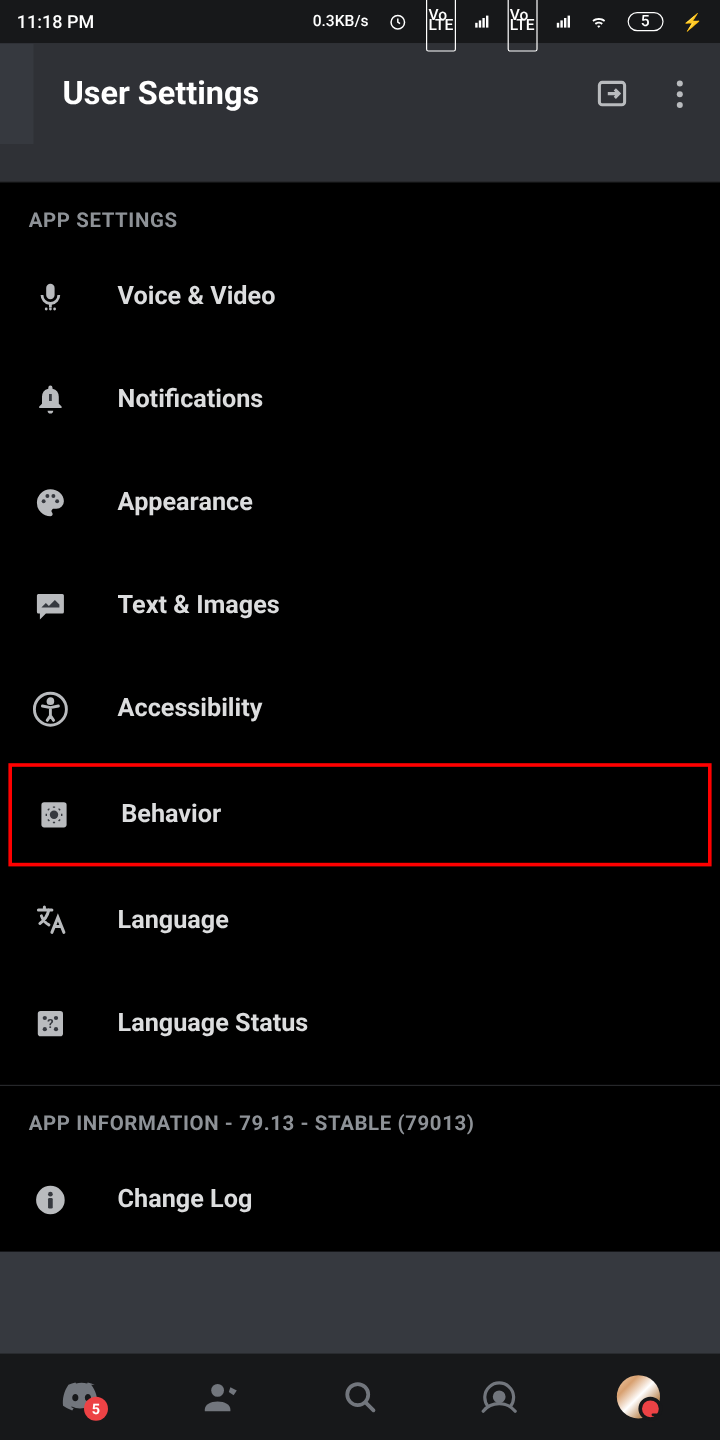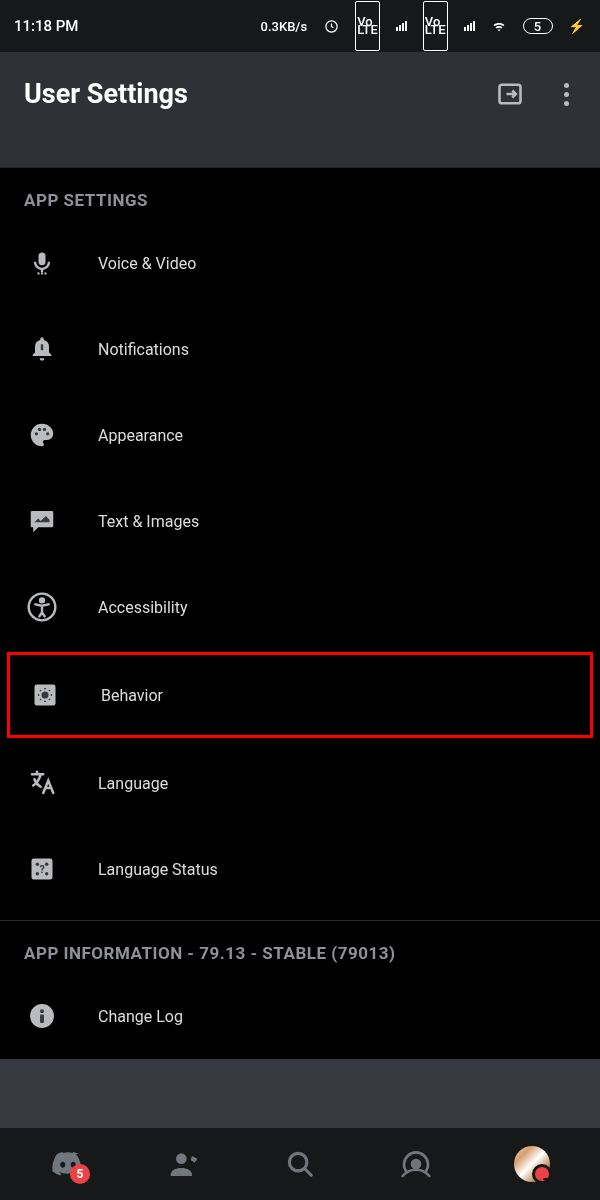--- a/index.html
+++ b/index.html
@@ -6,21 +6,21 @@
     body {
       width: 600px;
       height: 1200px;
       background: #36393f;
       font-family: -apple-system, BlinkMacSystemFont, "Segoe UI", Roboto, Helvetica, Arial, sans-serif;
       color: #dcddde;
       overflow: hidden;
       position: relative;
     }
     .status-bar {
-      height: 52px;
+      height: 36px;
       background: #17181a;
       display: flex;
       align-items: center;
       justify-content: space-between;
       padding: 0 14px;
       font-size: 15px;
       color: #fff;
       font-weight: 500;
     }
     .status-right { display: flex; align-items: center; gap: 16px; }
@@ -32,20 +32,21 @@
     .signal i:nth-child(1){height:4px} .signal i:nth-child(2){height:6px} .signal i:nth-child(3){height:8px} .signal i:nth-child(4){height:10px}
     .battery { border: 1.5px solid #fff; border-radius: 8px; width: 30px; height: 16px; display: inline-flex; align-items: center; justify-content: center; font-size: 10px; position: relative; }
     
     .header {
       background: #2f3136;
       height: 84px;
       display: flex;
       align-items: center;
       justify-content: space-between;
       padding: 0 20px 0 24px;
+      margin-left: 28px;
     }
     .header-title {
       font-size: 27px;
       font-weight: 700;
       color: #fff;
     }
     .header-actions { display: flex; align-items: center; gap: 28px; }
     .hicon { width: 28px; height: 28px; display: flex; align-items: center; justify-content: center; color: #b9bbbe; }
     .dots { display: flex; flex-direction: column; gap: 4px; }
     .dots i { width: 5px; height: 5px; border-radius: 50%; background: #b9bbbe; }
@@ -70,23 +71,23 @@
     .item-icon {
       width: 36px;
       height: 36px;
       display: flex;
       align-items: center;
       justify-content: center;
       color: #b9bbbe;
       flex-shrink: 0;
     }
     .item-label {
-      font-size: 16px;
+      font-size: 21px;
       color: #dcddde;
-      font-weight: 400;
+      font-weight: 700;
     }
     .highlighted {
       border: 3px solid #ff0000;
       margin: 2px 7px;
       padding: 0 17px;
     }
     .divider { height: 1px; background: #26272a; margin: 8px 0 0; }
     
     .bottom-nav {
       position: absolute;

